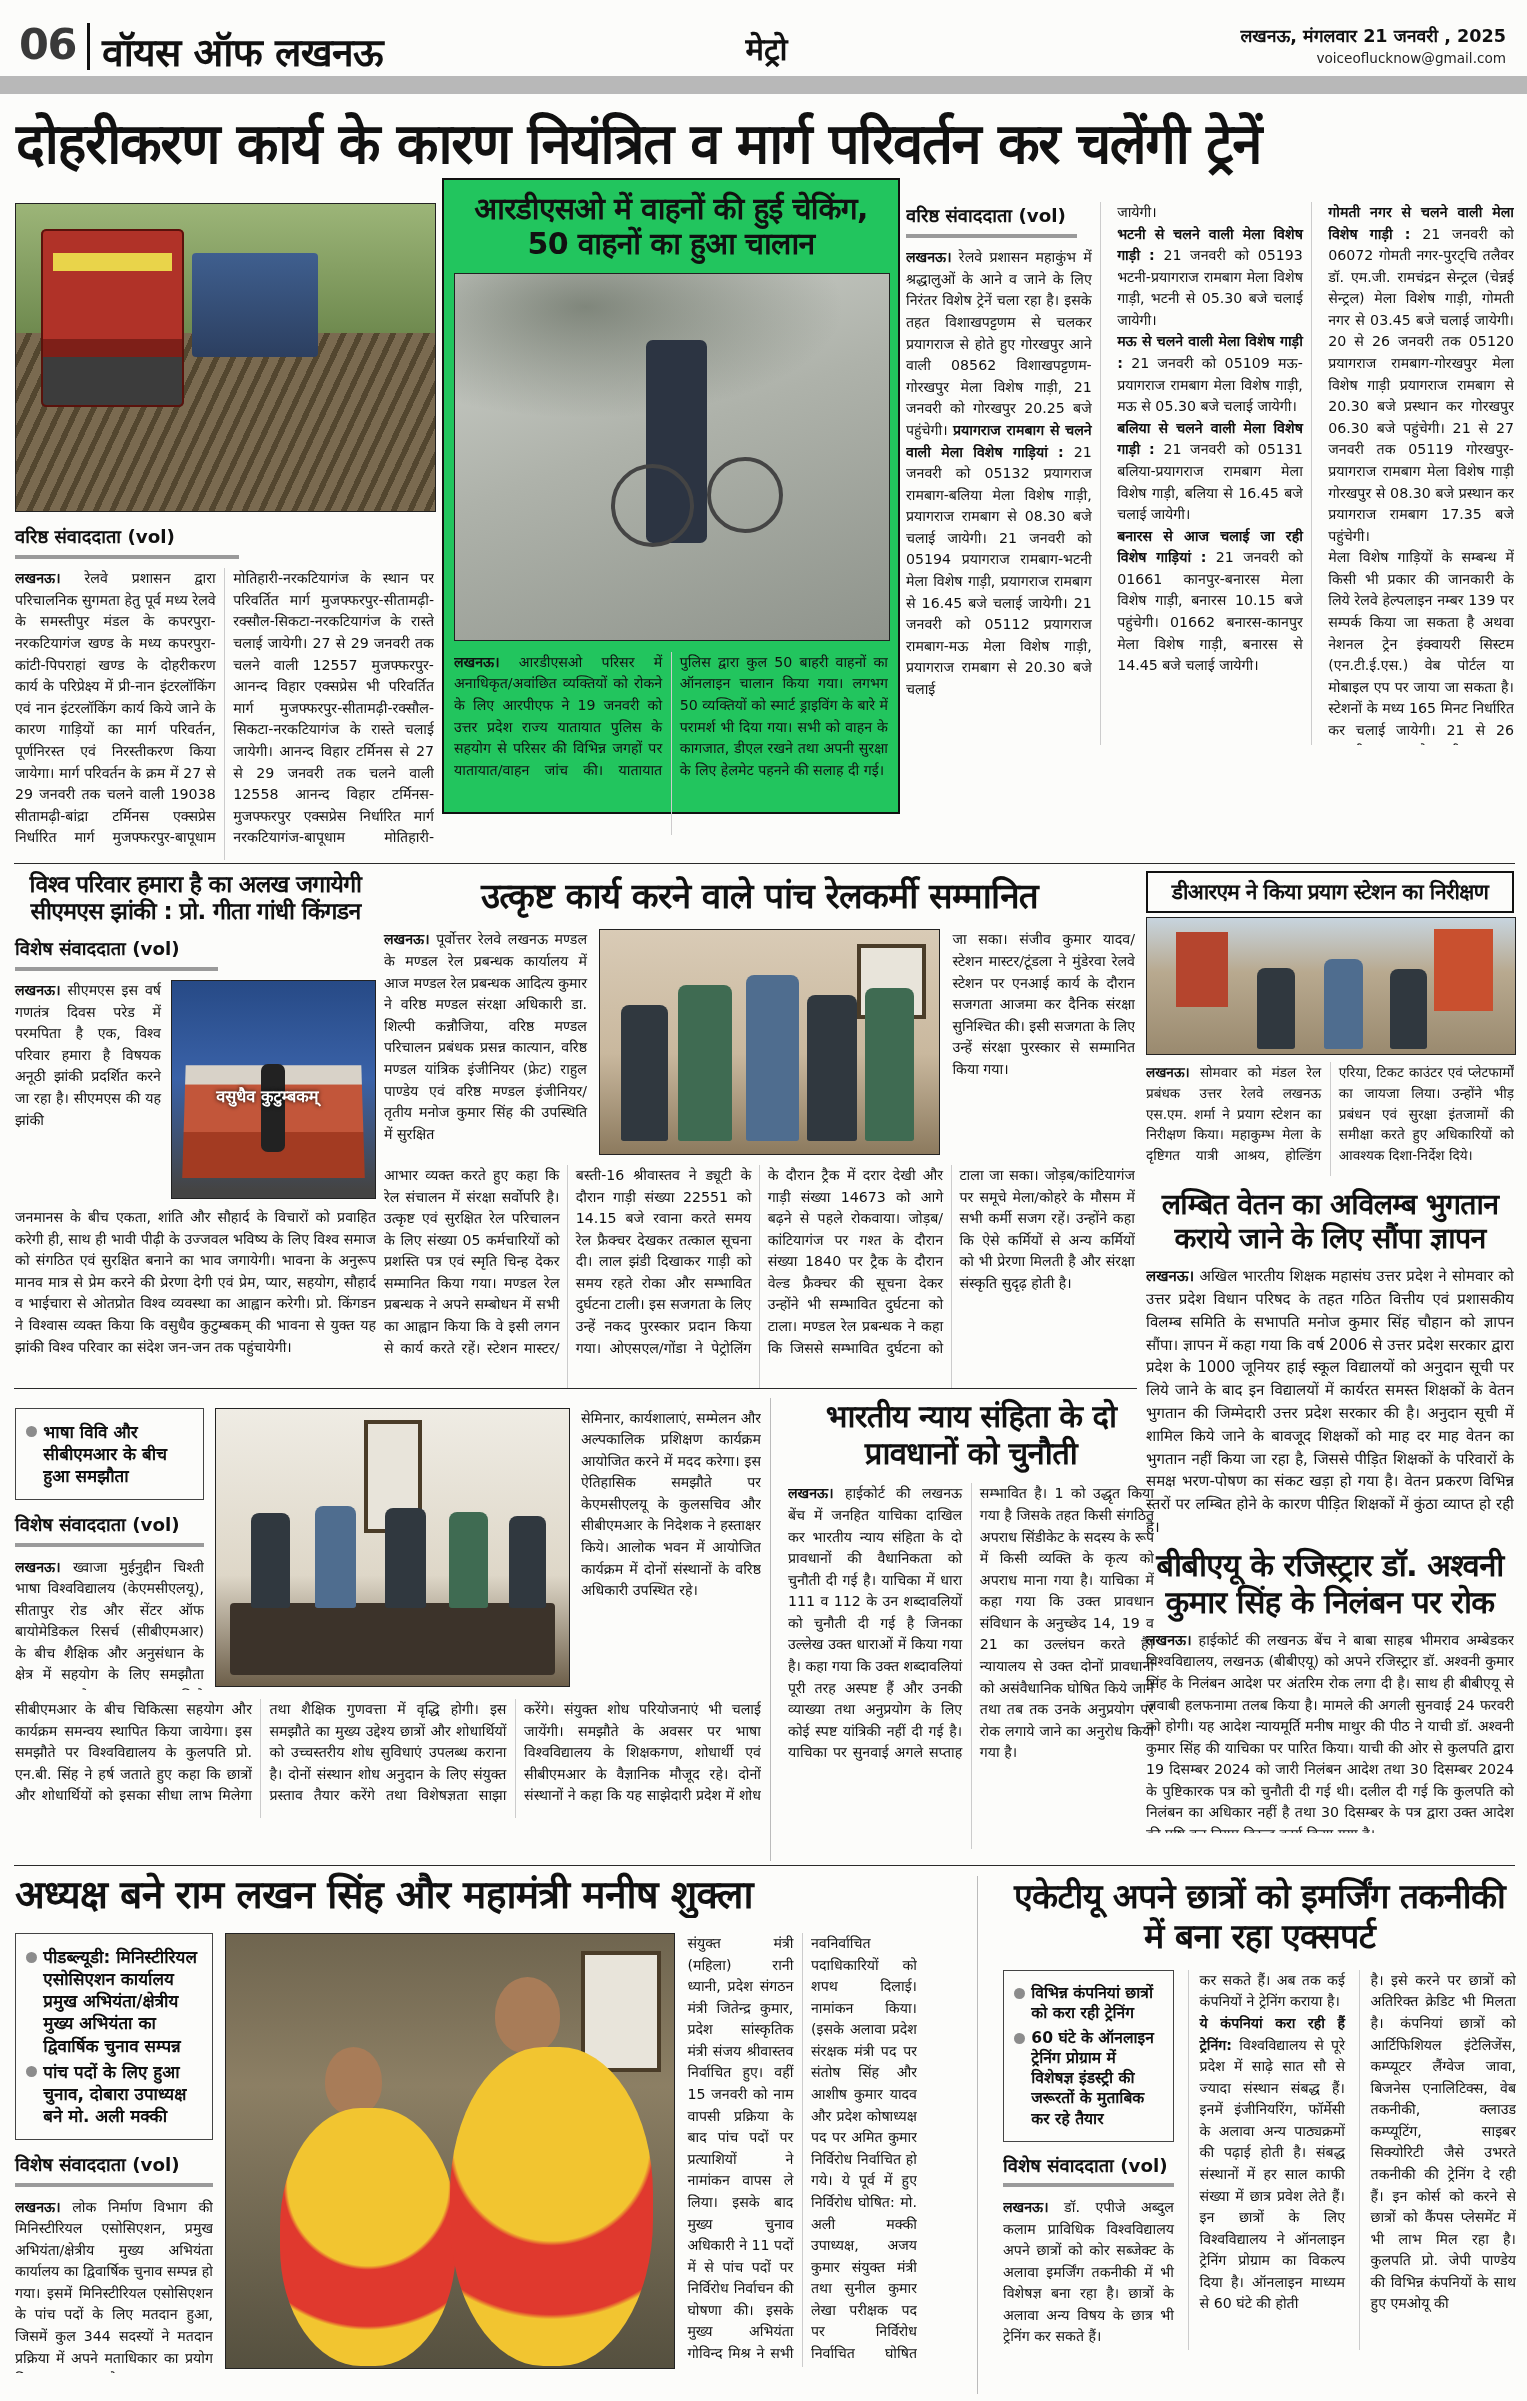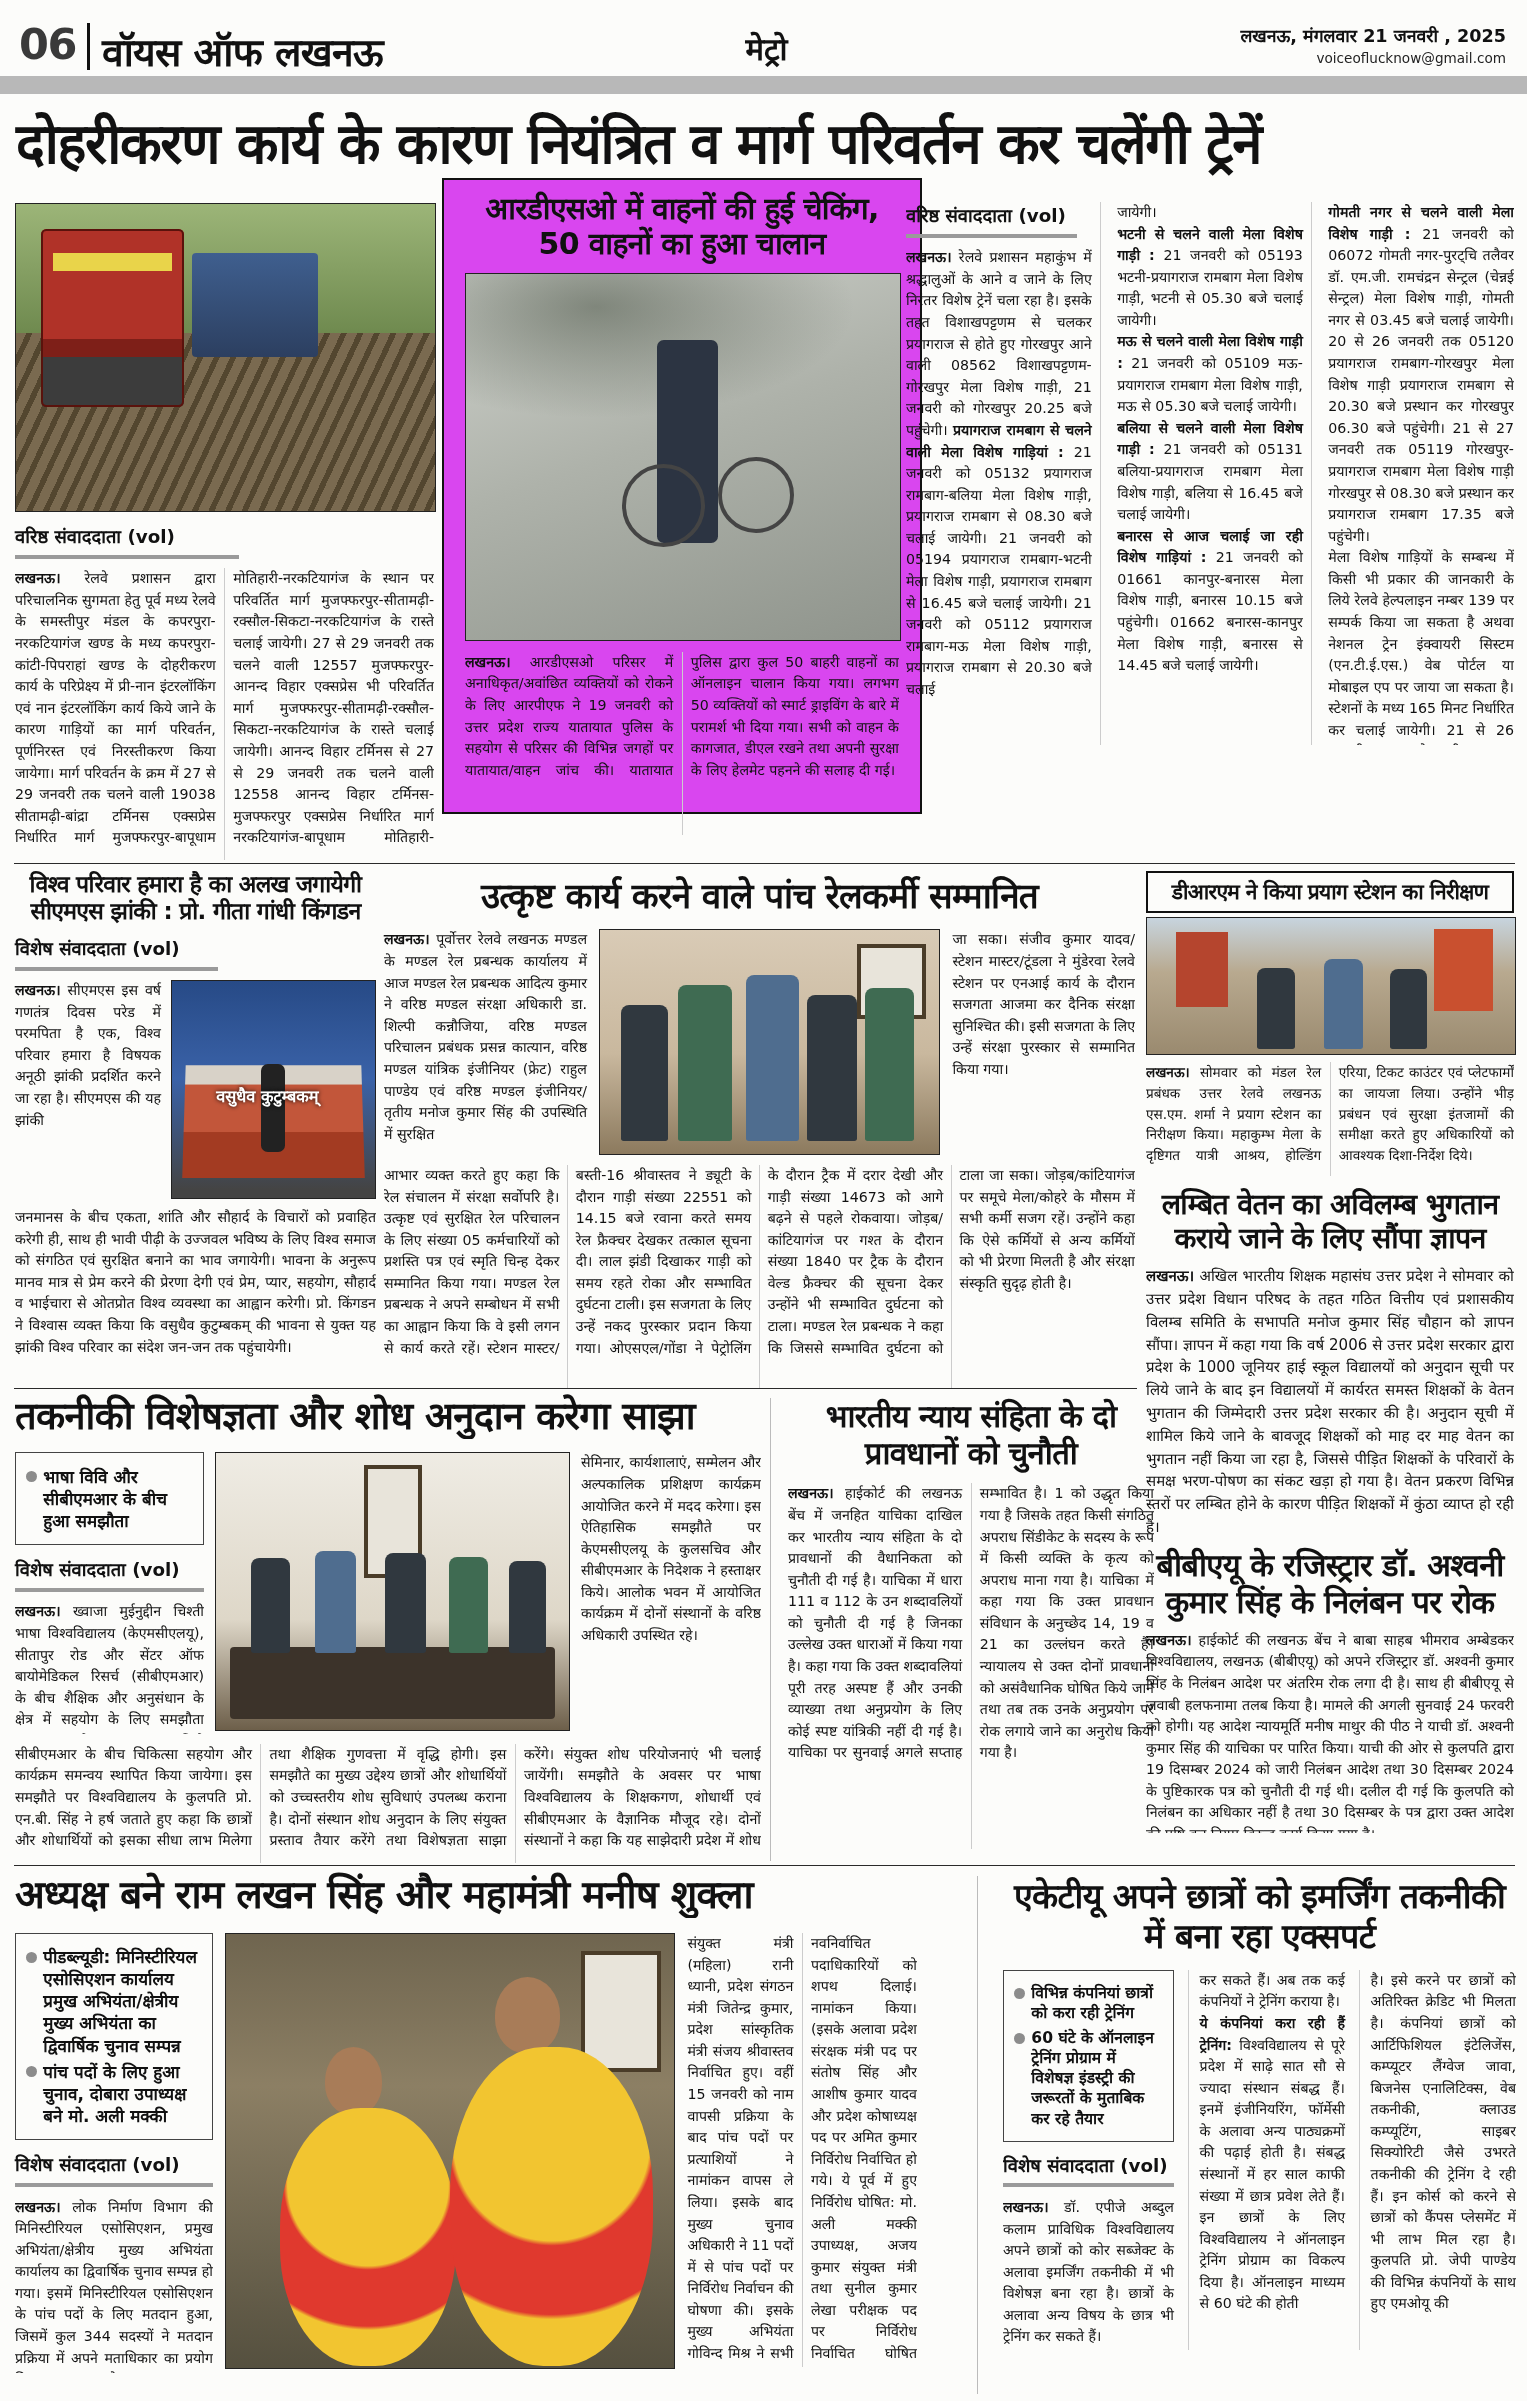--- a/index.html
+++ b/index.html
@@ -80,21 +80,21 @@
       <div class="engine"></div>
       <div class="coach"></div>
     </div>
     <div class="byline" style="margin-top:11px;width:224px;">वरिष्ठ संवाददाता (vol)</div>
     <div class="bt c2 clip" style="height:292px;">
       <span class="lead">लखनऊ।</span><span> रेलवे प्रशासन द्वारा परिचालनिक सुगमता हेतु पूर्व मध्य रेलवे के समस्तीपुर मंडल के कपरपुरा-नरकटियागंज खण्ड के मध्य कपरपुरा-कांटी-पिपराहां खण्ड के दोहरीकरण कार्य के परिप्रेक्ष्य में प्री-नान इंटरलॉकिंग एवं नान इंटरलॉकिंग कार्य किये जाने के कारण गाड़ियों का मार्ग परिवर्तन, पूर्णनिरस्त एवं निरस्तीकरण किया जायेगा। मार्ग परिवर्तन के क्रम में 27 से 29 जनवरी तक चलने वाली 19038 सीतामढ़ी-बांद्रा टर्मिनस एक्सप्रेस निर्धारित मार्ग मुजफ्फरपुर-बापूधाम मोतिहारी-नरकटियागंज के स्थान पर परिवर्तित मार्ग मुजफ्फरपुर-सीतामढ़ी-रक्सौल-सिकटा-नरकटियागंज के रास्ते चलाई जायेगी। 27 से 29 जनवरी तक चलने वाली 12557 मुजफ्फरपुर-आनन्द विहार एक्सप्रेस भी परिवर्तित मार्ग मुजफ्फरपुर-सीतामढ़ी-रक्सौल-सिकटा-नरकटियागंज के रास्ते चलाई जायेगी।</span>
       <span>आनन्द विहार टर्मिनस से 27 से 29 जनवरी तक चलने वाली 12558 आनन्द विहार टर्मिनस-मुजफ्फरपुर एक्सप्रेस निर्धारित मार्ग नरकटियागंज-बापूधाम मोतिहारी-मुजफ्फरपुर के स्थान पर परिवर्तित मार्ग नरकटियागंज-सगौली-रक्सौल-सीतामढ़ी-मुजफ्फरपुर के रास्ते चलाई जायेगी। 27 जनवरी को चलने वाली 09452 भागलपुर-गांधीधाम विशेष गाड़ी निर्धारित मार्ग के स्थान पर परिवर्तित मार्ग मुजफ्फरपुर-रक्सौल-सिकटा-नरकटियागंज के रास्ते चलाई जायेगी। इसी क्रम में 15268 रक्सौल-लोकमान्य तिलक टर्मिनस एक्सप्रेस, 15001 मुजफ्फरपुर-देहरादून एक्सप्रेस, 19037 व 19270 पोरबंदर-मुजफ्फरपुर एक्सप्रेस तथा 15705 दिल्ली-कटिहार एक्सप्रेस भी परिवर्तित मार्ग के रास्ते चलाई जायेंगी।</span>
     </div>
   </div>
 
-  <div class="abs box" style="left:442px;top:178px;width:434px;height:610px;padding:11px 21px;background:#d946ef;">
+  <div class="abs box" style="left:442px;top:178px;width:434px;height:610px;padding:11px 10px;background:#22c55e;">
     <div class="hl" style="font-size:30px;">आरडीएसओ में वाहनों की हुई चेकिंग, 50 वाहनों का हुआ चालान</div>
     <div class="ph ph-road" style="width:100%;height:366px;margin-top:11px;border:1.4px solid #222;">
       <div class="shadow1"></div>
       <div class="person" style="left:44%;top:18%;width:61px;height:203px;"></div>
       <div class="wheel" style="left:36%;top:52%;width:75px;height:75px;"></div>
       <div class="wheel" style="left:58%;top:50%;width:68px;height:68px;"></div>
     </div>
     <div class="bt c2 clip" style="height:183px;margin-top:11px;">
       <span class="lead">लखनऊ।</span><span> आरडीएसओ परिसर में अनाधिकृत/अवांछित व्यक्तियों को रोकने के लिए आरपीएफ ने 19 जनवरी को उत्तर प्रदेश राज्य यातायात पुलिस के सहयोग से परिसर की विभिन्न जगहों पर यातायात/वाहन जांच की। यातायात पुलिस द्वारा कुल 50</span>
       <span>बाहरी वाहनों का ऑनलाइन चालान किया गया। लगभग 50 व्यक्तियों को स्मार्ट ड्राइविंग के बारे में परामर्श भी दिया गया। सभी को वाहन के कागजात, डीएल रखने तथा अपनी सुरक्षा के लिए हेलमेट पहनने की सलाह दी गई।</span>
@@ -191,21 +191,20 @@
       <div class="hl" style="font-size:31px;">बीबीएयू के रजिस्ट्रार डॉ. अश्वनी कुमार सिंह के निलंबन पर रोक</div>
       <div class="bt clip" style="height:203px;margin-top:9.5px;">
         <span class="lead">लखनऊ।</span><span> हाईकोर्ट की लखनऊ बेंच ने बाबा साहब भीमराव अम्बेडकर विश्वविद्यालय, लखनऊ (बीबीएयू) को अपने रजिस्ट्रार डॉ. अश्वनी कुमार सिंह के निलंबन आदेश पर अंतरिम रोक लगा दी है। साथ ही बीबीएयू से जवाबी हलफनामा तलब किया है। मामले की अगली सुनवाई 24 फरवरी को होगी। यह आदेश न्यायमूर्ति मनीष माथुर की पीठ ने याची डॉ. अश्वनी कुमार सिंह की याचिका पर पारित किया। याची की ओर से कुलपति द्वारा 19 दिसम्बर 2024 को जारी निलंबन आदेश तथा 30 दिसम्बर 2024 के पुष्टिकारक पत्र को चुनौती दी गई थी। दलील दी गई कि कुलपति को निलंबन का अधिकार नहीं है तथा 30 दिसम्बर के पत्र द्वारा उक्त आदेश की पुष्टि कर नियम विरुद्ध कार्य किया गया है।</span>
       </div>
     </div>
   </div>
 
   <div class="abs hr" style="left:13.6px;top:1388px;width:1123px;height:1.4px;"></div>
 
   <div class="abs" style="left:15px;top:1394px;width:746px;height:467px;">
-    <div class="hl" style="font-size:38px;text-align:left;white-space:nowrap;overflow:hidden;">तकनीकी विशेषज्ञता और शोध अनुदान करेगा साझा</div>
     <div style="display:flex;gap:11px;margin-top:13.6px;">
       <div style="width:189px;">
         <div class="bulletbox">
           <div class="bullet-item">
               <span class="dot"></span>
               <span>भाषा विवि और सीबीएमआर के बीच हुआ समझौता</span>
             </div>
         </div>
         <div class="byline" style="margin-top:11px;">विशेष संवाददाता (vol)</div>
         <div class="bt clip" style="height:133px;">

